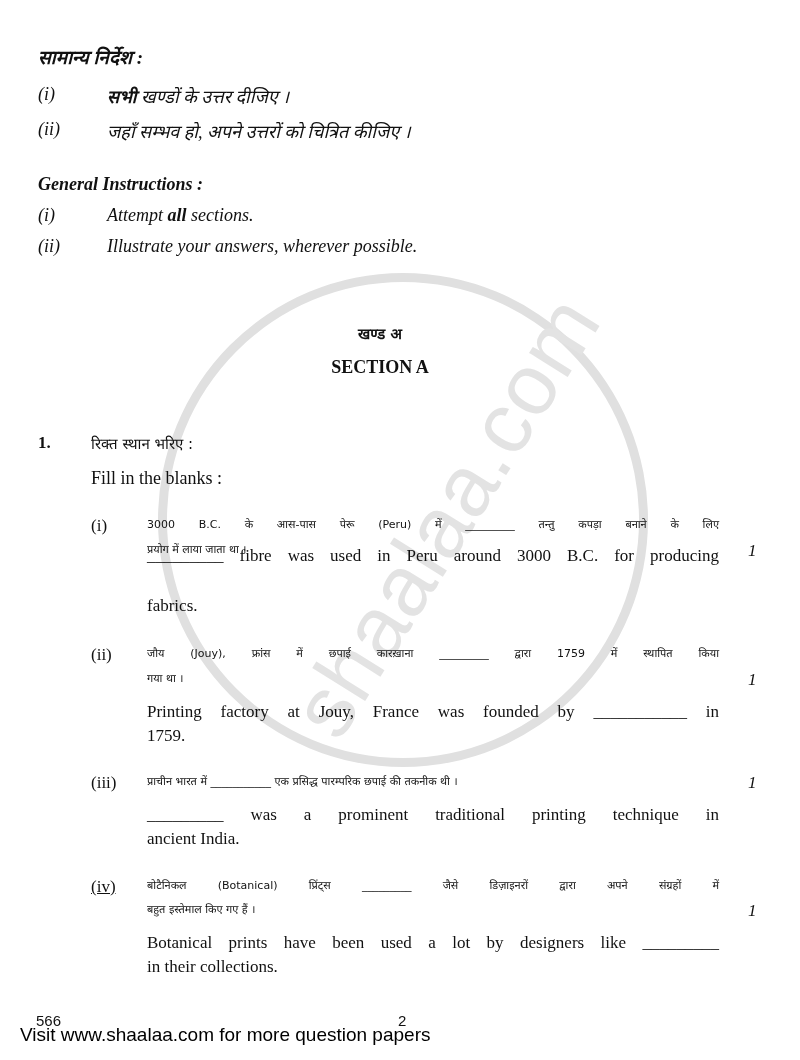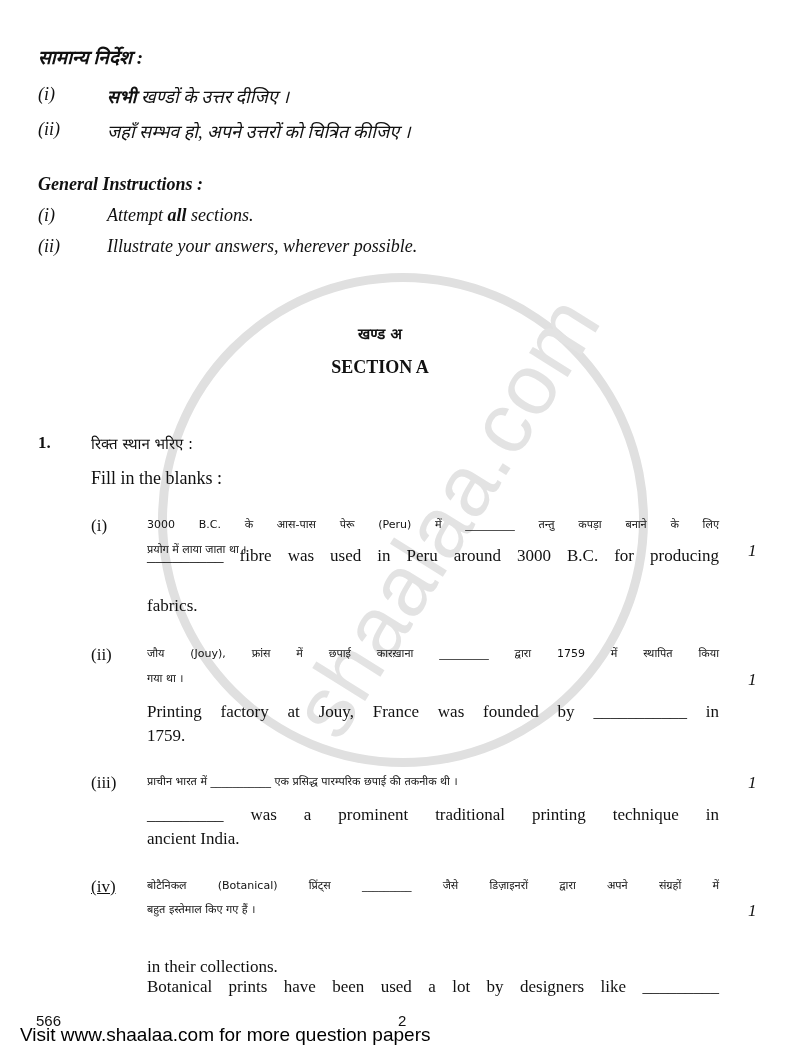--- a/index.html
+++ b/index.html
@@ -97,20 +97,20 @@
     <span class="marks" style="top:773px;">1</span>
     <div class="line" style="top:805px;">_________ was a prominent traditional printing technique in</div>
     <div class="line last" style="top:829px;">ancient India.</div>
   </div>
 
   <div>
     <span class="sub-label" style="top:877px;text-decoration:underline;">(iv)</span>
     <div class="line hi" style="top:877px;">बोटैनिकल (Botanical) प्रिंट्स _________ जैसे डिज़ाइनरों द्वारा अपने संग्रहों में</div>
     <div class="line hi last" style="top:901px;">बहुत इस्तेमाल किए गए हैं ।</div>
     <span class="marks" style="top:901px;">1</span>
-    <div class="line" style="top:933px;margin-top:44px;">Botanical prints have been used a lot by designers like _________</div>
+    <div class="line" style="top:933px;">Botanical prints have been used a lot by designers like _________</div>
     <div class="line last" style="top:957px;">in their collections.</div>
   </div>
 
   <div class="abs footer-code">566</div>
   <div class="abs footer-page">2</div>
   <div class="abs footer-visit">Visit www.shaalaa.com for more question papers</div>
 </div>
 
 </body></html>

